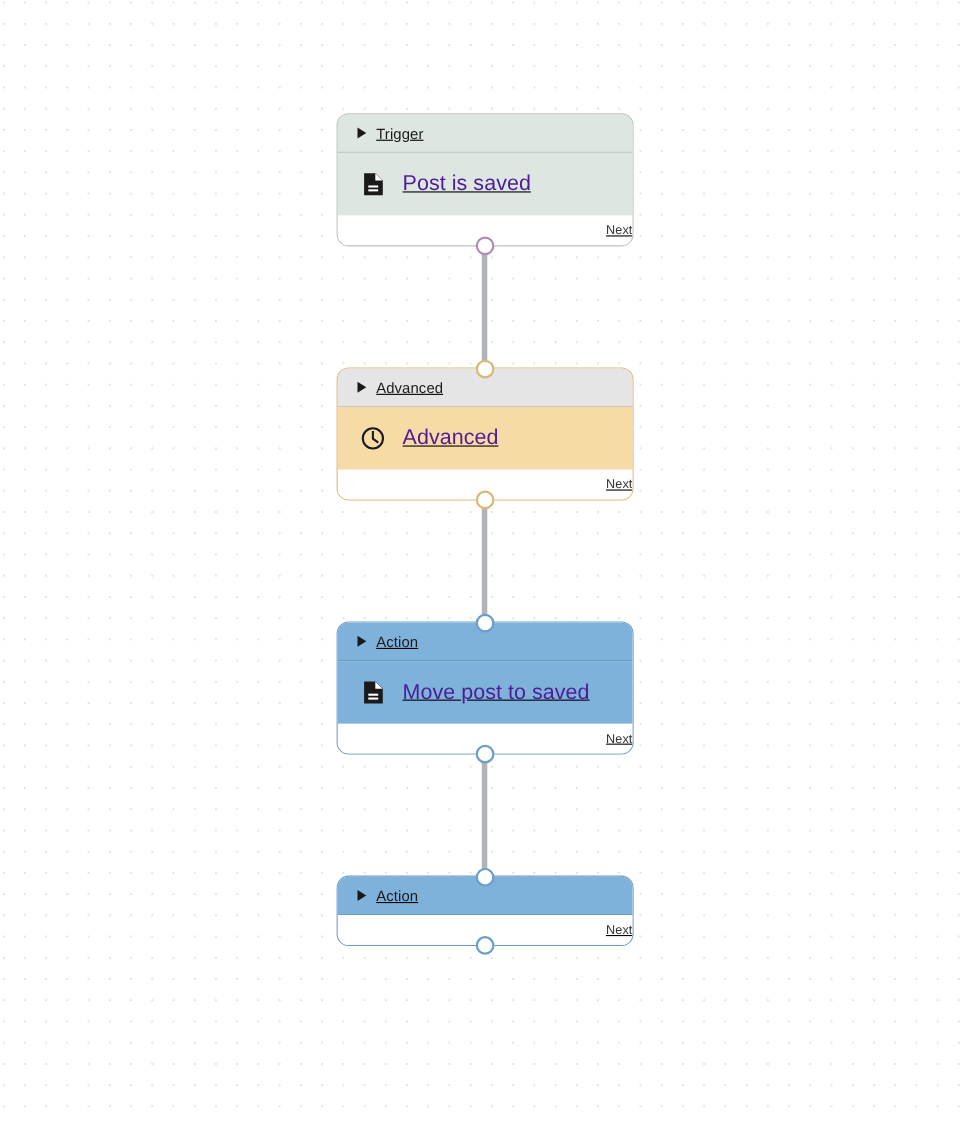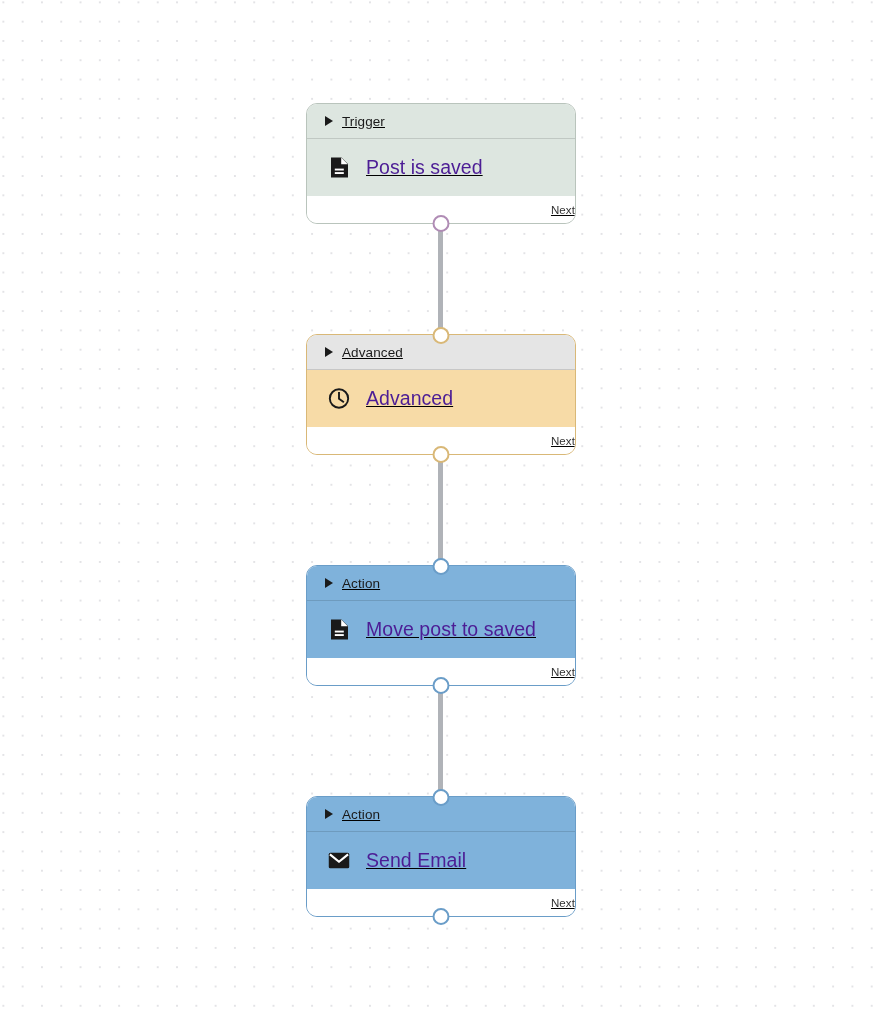--- a/index.html
+++ b/index.html
@@ -202,29 +202,20 @@
       </div>
       <div class="port top" style="border-color: rgb(106, 157, 200);"></div>
       <div class="port bottom" style="border-color: rgb(106, 157, 200);"></div>
     </div>
     <div class="node" style="top: 796px; border-color: rgb(106, 157, 200);">
       <div class="node-inner">
         <div class="node-header" style="background: rgb(127, 178, 219);">
           <span class="tri-icon"></span>
           <span class="node-header-label">Action</span>
         </div>
-        <div class="node-body" style="background: rgb(127, 178, 219);">
-          <span class="body-icon">
-    <svg width="23" height="19" viewBox="0 0 23 19" xmlns="http://www.w3.org/2000/svg">
-      <rect x="0.8" y="1.4" width="21.4" height="16.2" rx="1.6" fill="#1a1a1a"></rect>
-      <path d="M2 3.2l9.5 7.6 9.5-7.6" fill="none" stroke="#ffffff" stroke-width="2.3" stroke-linejoin="round"></path>
-    </svg>
-  </span>
-          <span class="node-body-label">Send Email</span>
-        </div>
         <div class="node-footer">
           <span class="node-footer-label">Next</span>
         </div>
       </div>
       <div class="port top" style="border-color: rgb(106, 157, 200);"></div>
       <div class="port bottom" style="border-color: rgb(106, 157, 200);"></div>
     </div>
   </div>
 
 </body></html>

